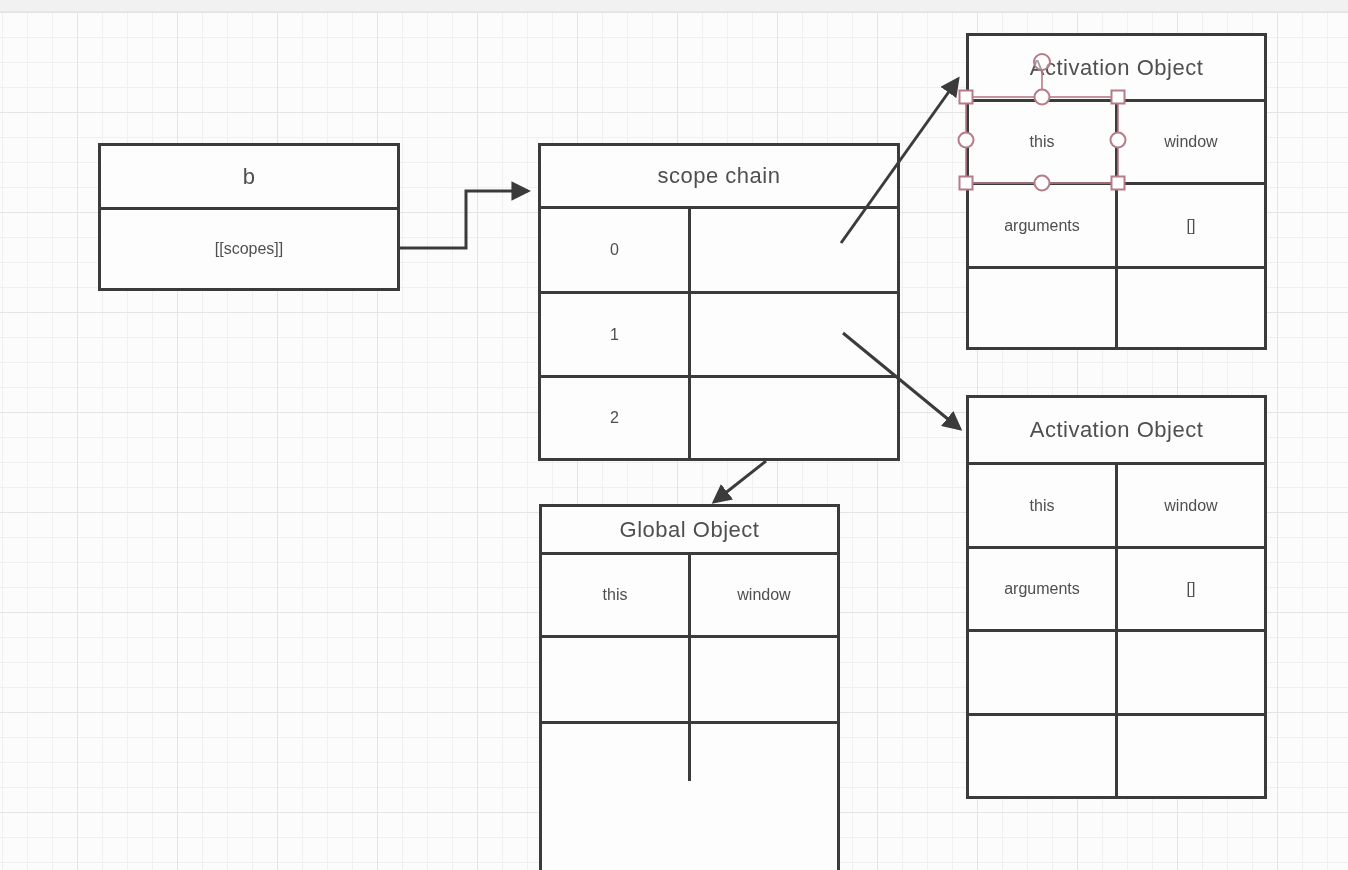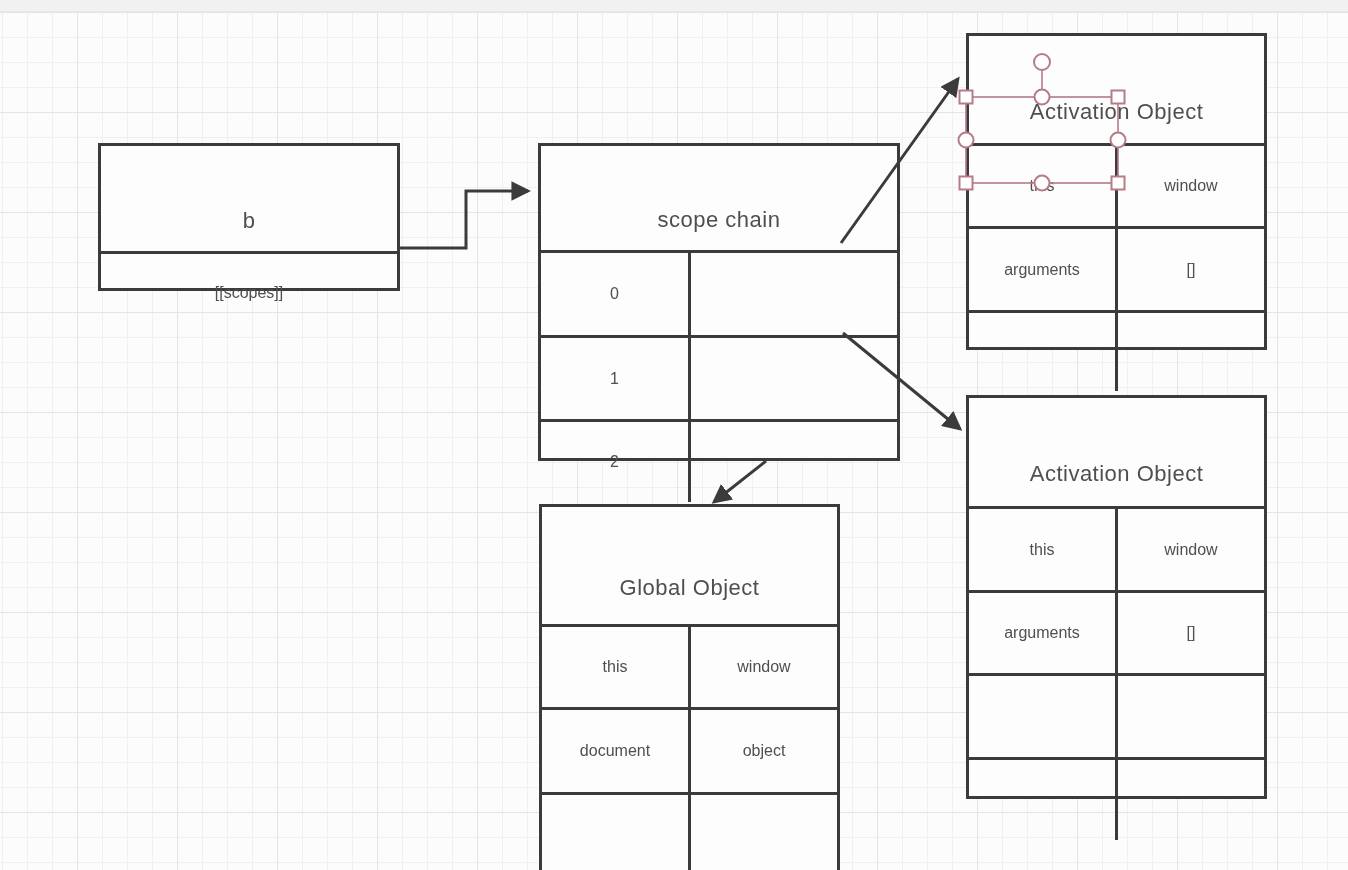--- a/index.html
+++ b/index.html
@@ -14,21 +14,21 @@
     background-image:
       linear-gradient(to right, var(--grid-major) 1px, transparent 1px),
       linear-gradient(to bottom, var(--grid-major) 1px, transparent 1px),
       linear-gradient(to right, var(--grid-minor) 1px, transparent 1px),
       linear-gradient(to bottom, var(--grid-minor) 1px, transparent 1px);
     background-size:100px 100px,100px 100px,25px 25px,25px 25px;
     background-position:77px 12px,77px 12px,2px 12px,2px 12px;
   }
   .top-strip{position:absolute;left:0;top:0;width:1348px;height:11px;background:var(--top-strip);border-bottom:1px solid #e7e7e8;}
   .tbox{position:absolute;box-sizing:border-box;border:3px solid var(--border);background:#fdfdfd;display:flex;flex-direction:column;}
-  .thead{flex:0 0 auto;box-sizing:border-box;display:flex;align-items:center;justify-content:center;margin-top:44px;}
+  .thead{flex:0 0 auto;box-sizing:border-box;display:flex;align-items:center;justify-content:center;}
   .trow{flex:0 0 auto;box-sizing:border-box;display:flex;border-top:3px solid var(--border);}
   .tcell{flex:1 1 auto;box-sizing:border-box;display:flex;align-items:center;justify-content:center;overflow:hidden;}
   .tcell.left{flex:0 0 auto;border-right:3px solid var(--border);}
   .title{font-size:22px;color:var(--text);letter-spacing:0.5px;white-space:nowrap;}
   .cell-text{font-size:16px;color:var(--text);white-space:nowrap;}
   .overlay{position:absolute;left:0;top:0;width:1348px;height:870px;pointer-events:none;}
   .overlay .connector{stroke:var(--border);stroke-width:3;fill:none;}
   .overlay .sel-line{stroke:var(--selection);fill:none;}
   .overlay .handle{fill:#ffffff;stroke:var(--selection);stroke-width:2;}
   .overlay .rot{fill:rgba(255,255,255,0.45);stroke:var(--selection);stroke-width:2;}
@@ -142,37 +142,29 @@
       <div class="tcell left" style="width:149px;">
         <span class="cell-text"></span>
       </div>
       <div class="tcell">
         <span class="cell-text"></span>
       </div>
     </div>
   </div>
 
   <div class="tbox" style="left:539px;top:504px;width:301px;height:381px;">
-    <div class="thead" style="height:73px;">
+    <div class="thead" style="height:45px;">
       <span class="title">Global Object</span>
     </div>
     <div class="trow" style="height:83px;">
       <div class="tcell left" style="width:149px;">
         <span class="cell-text">this</span>
       </div>
       <div class="tcell">
         <span class="cell-text">window</span>
-      </div>
-    </div>
-    <div class="trow" style="height:85px;">
-      <div class="tcell left" style="width:149px;">
-        <span class="cell-text">document</span>
-      </div>
-      <div class="tcell">
-        <span class="cell-text">object</span>
       </div>
     </div>
     <div class="trow" style="height:86px;">
       <div class="tcell left" style="width:149px;">
         <span class="cell-text"></span>
       </div>
       <div class="tcell">
         <span class="cell-text"></span>
       </div>
     </div>

